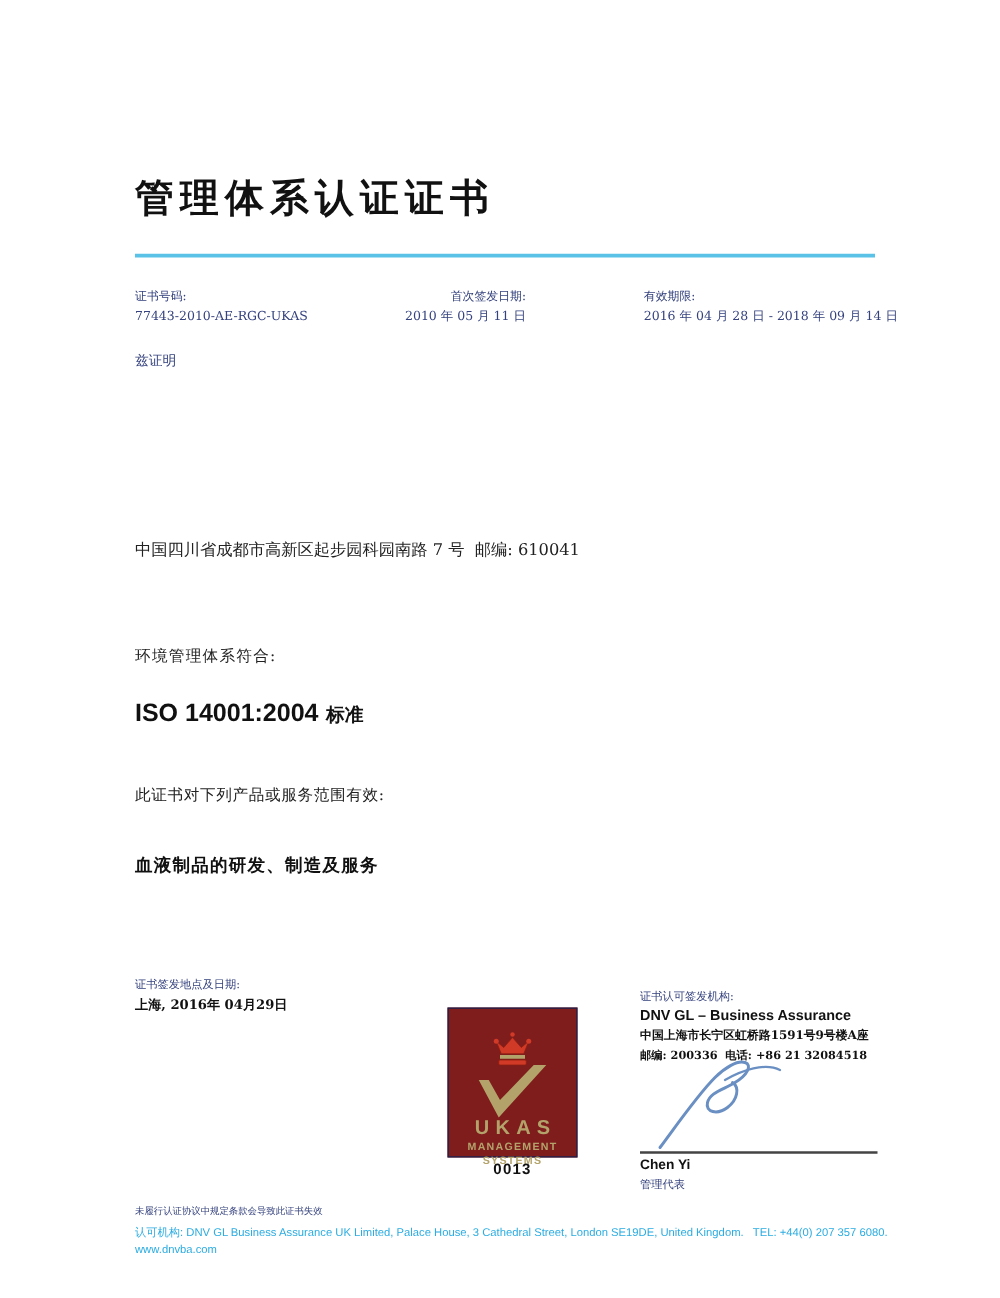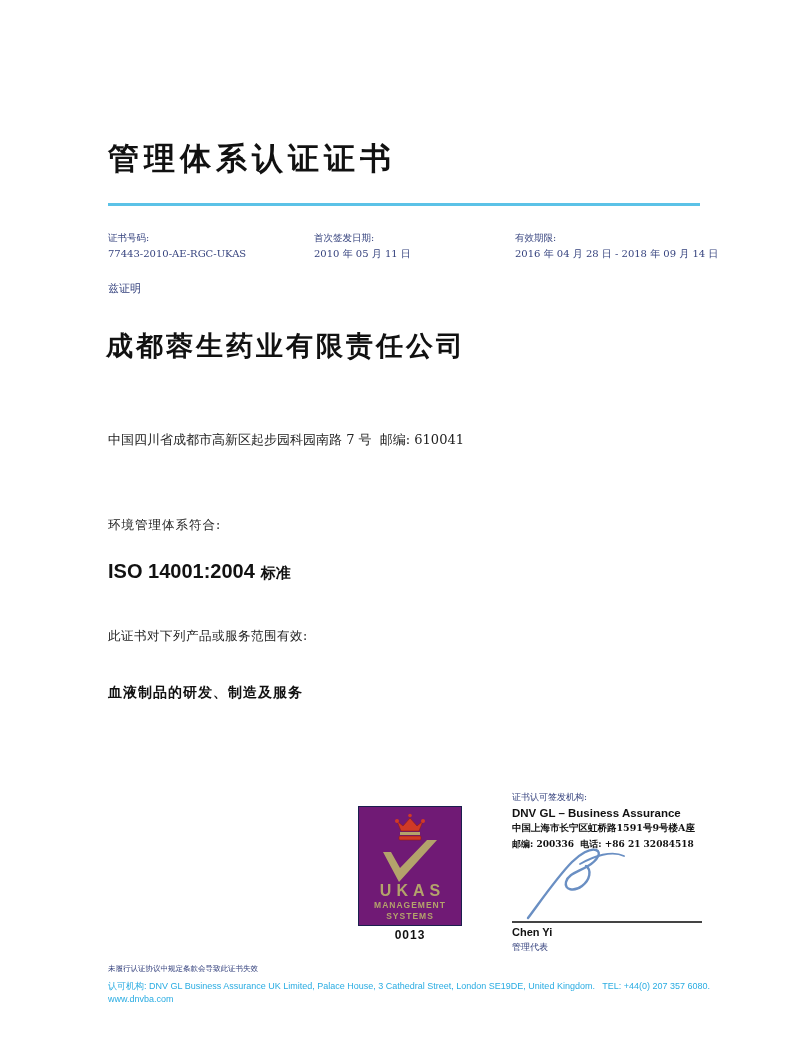--- a/index.html
+++ b/index.html
@@ -34,21 +34,21 @@
     line-height: 1.7;
     white-space: pre-wrap;
   }
   .info-value {
     color: #35427e;
     font-size: 10px;
     line-height: 1.6;
     white-space: pre-wrap;
   }
   .col1 { left: 108px; top: 230px; }
-  .col2 { left: 314px; top: 230px; }
+  .col2 { left: 324px; top: 230px; text-align: right; }
   .col3 { left: 515px; top: 230px; }
 
   .certify { left: 108px; top: 281px; font-size: 11px; color: #35427e; }
 
   .company {
     left: 106px; top: 328px;
     font-size: 27px;
     font-weight: bold;
     letter-spacing: 3px;
     color: #111;
@@ -76,23 +76,23 @@
   .scope-value { left: 108px; top: 684px; font-size: 14px; font-weight: bold; letter-spacing: 1px; color: #111; }
 
   .issue-block { left: 108px; top: 781px; }
   .issue-label { font-size: 9px; color: #35427e; }
   .issue-value { font-size: 10.5px; font-weight: bold; color: #111; margin-top: 3px; }
 
   
   .ukas-wrap { left: 358px; top: 806px; width: 104px; text-align: center; }
   .ukas-box {
     width: 104px; height: 120px;
-    background: #701a75;
+    background: #7f1d1d;
     border: 1px solid #1b1f4e;
-    padding-top: 5px;
+    padding-top: 17px;
   }
   .ukas-crown { height: 30px; display: flex; justify-content: center; align-items: center; }
   .ukas-check { height: 42px; display: flex; justify-content: center; align-items: flex-start; margin-top: -4px; }
   .ukas-name {
     color: #b3a36b;
     font-family: "Liberation Sans", sans-serif;
     font-size: 16px; letter-spacing: 5px; font-weight: bold;
     margin-top: 2px; margin-left: 5px;
   }
   .ukas-line1, .ukas-line2 {
@@ -155,33 +155,36 @@
     <div class="info-label">首次签发日期:</div>
     <div class="info-value">2010 年 05 月 11 日</div>
   </div>
   <div class="abs col3">
     <div class="info-label">有效期限:</div>
     <div class="info-value">2016 年 04 月 28 日 - 2018 年 09 月 14 日</div>
   </div>
 
   <div class="abs certify">兹证明</div>
 
-  <div class="abs company">成都蓉生药业有限责任公司</div>
 
   <div class="abs address">中国四川省成都市高新区起步园科园南路 7 号  邮编: 610041</div>
 
   <div class="abs system-line">环境管理体系符合:</div>
 
   <div class="abs standard-line">
     <span class="standard-code">ISO 14001:2004</span><span class="standard-suffix">标准</span>
   </div>
 
   <div class="abs scope-value">血液制品的研发、制造及服务</div>
   <div class="abs scope-label">此证书对下列产品或服务范围有效:</div>
 
+  <div class="abs issue-block">
+    <div class="issue-label">证书签发地点及日期:</div>
+    <div class="issue-value">上海, 2016年 04月29日</div>
+  </div>
 
   <div class="abs ukas-wrap">
     <div class="ukas-box">
       <div class="ukas-crown">
         <svg width="34" height="28" viewBox="0 0 34 28">
           <circle cx="17" cy="2.5" r="1.8" fill="#d03a26"></circle>
           <path d="M4 8 L8 18 L26 18 L30 8 L24 13 L17 5 L10 13 Z" fill="#d03a26" stroke="#8f1f12" stroke-width="0.6"></path>
           <circle cx="4" cy="8" r="2" fill="#d03a26"></circle>
           <circle cx="30" cy="8" r="2" fill="#d03a26"></circle>
           <rect x="7" y="19" width="20" height="3" fill="#b3a36b"></rect>

